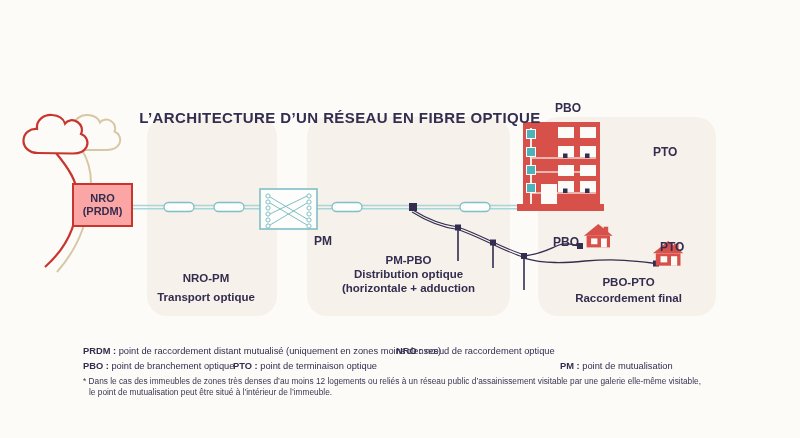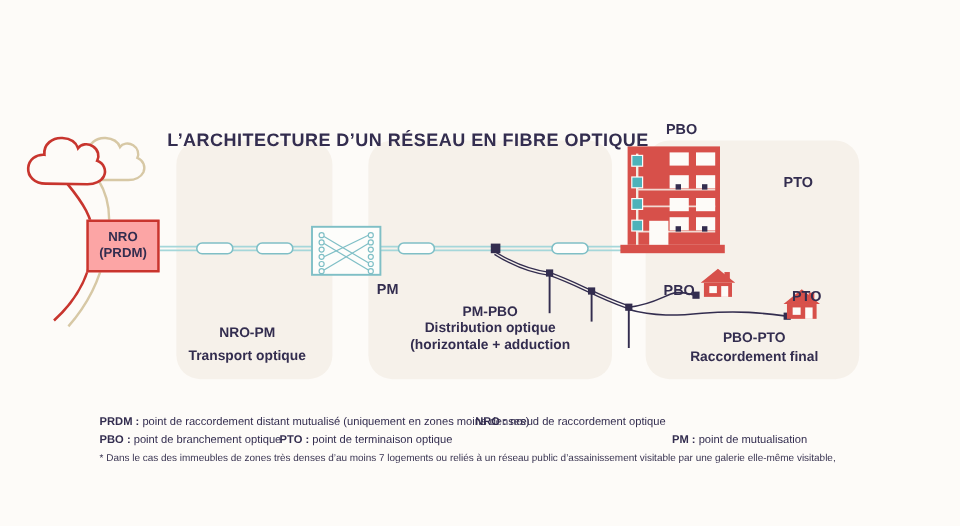--- a/index.html
+++ b/index.html
@@ -197,16 +197,17 @@
   <div class="abs legend-item" style="left:83px;top:361px;">
     <b>PBO :</b>
     <span>point de branchement optique</span>
   </div>
   <div class="abs legend-item" style="left:233px;top:361px;">
     <b>PTO :</b>
     <span>point de terminaison optique</span>
   </div>
 
   <div id="footnote" class="abs">
-    <div>* Dans le cas des immeubles de zones très denses d’au moins 7 logements ou reliés à un réseau public d’assainissement visitable par une galerie elle-même visitable,</div>
+    <div>* Dans le cas des immeubles de zones très denses d’au moins 12 logements ou reliés à un réseau public d’assainissement visitable par une galerie elle-même visitable,</div>
+    <div class="l2">le point de mutualisation peut être situé à l’intérieur de l’immeuble.</div>
   </div>
 
 </div>
 
 </body></html>

